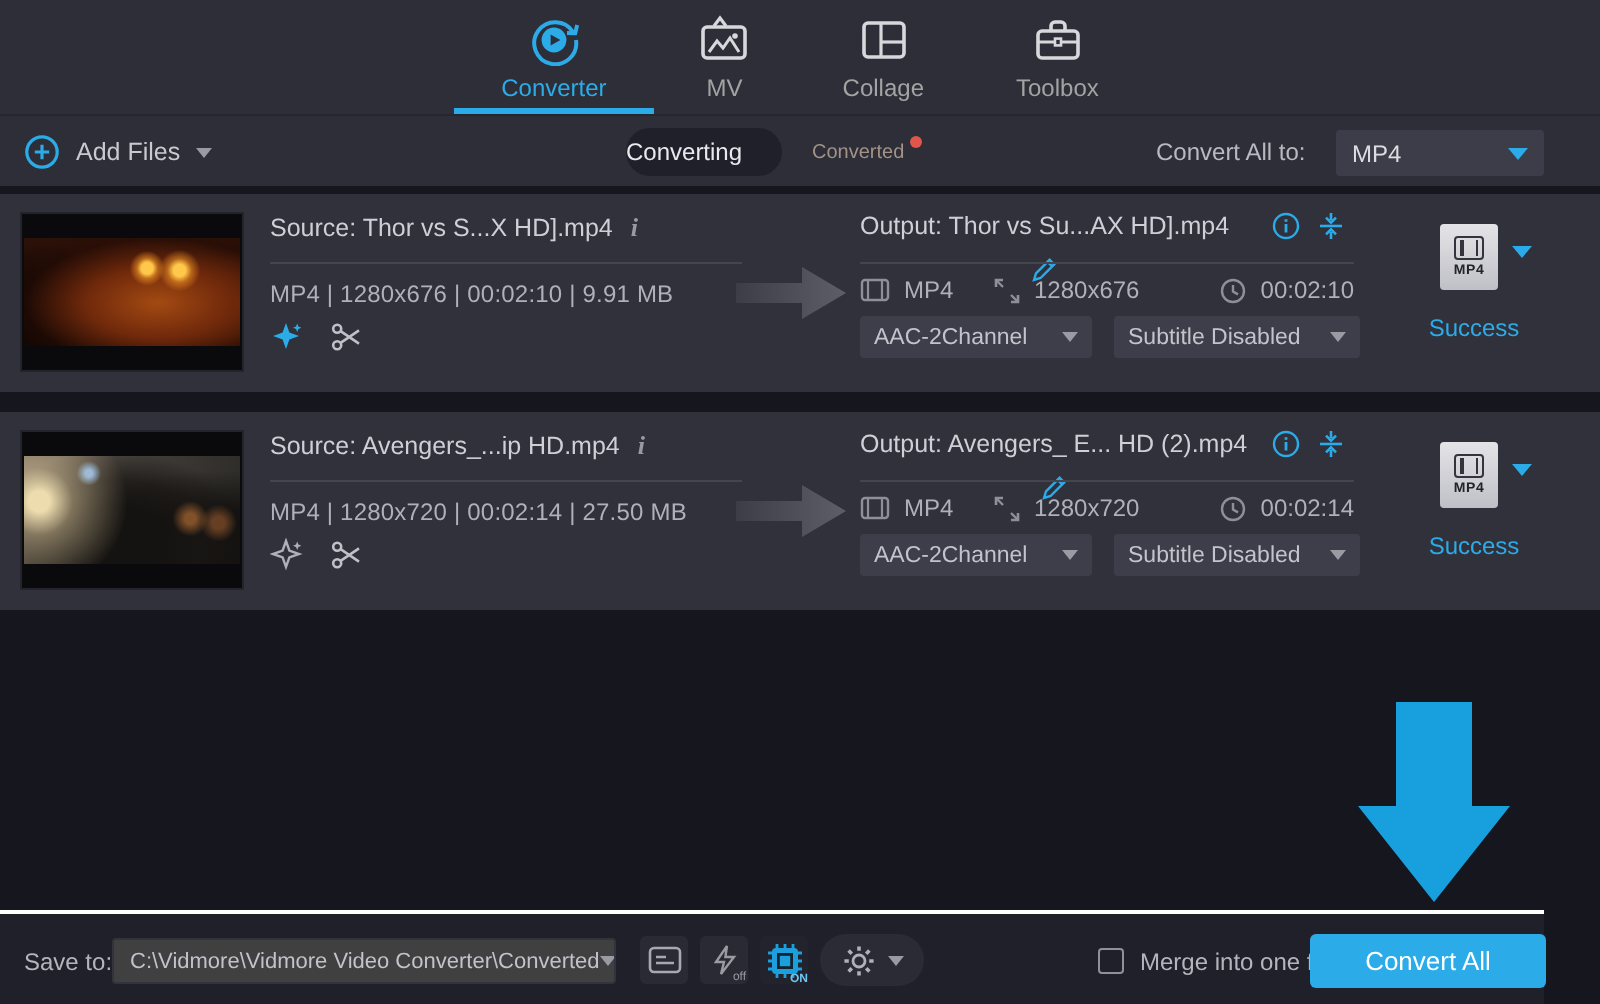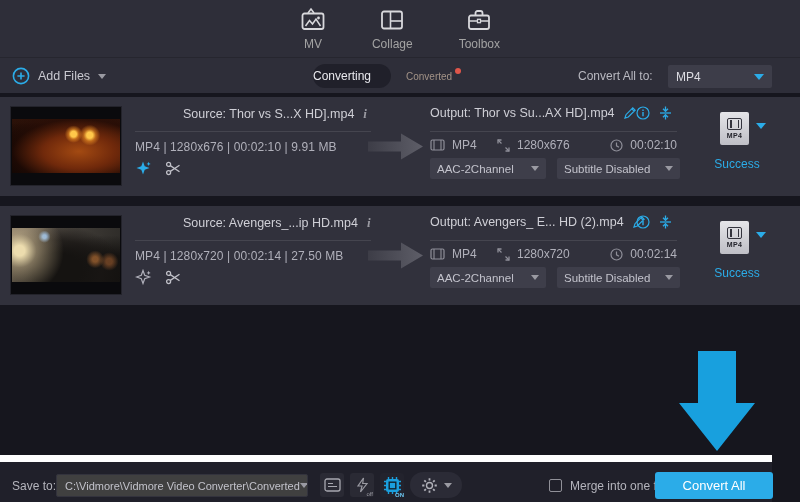--- a/index.html
+++ b/index.html
@@ -43,32 +43,32 @@
       linear-gradient(180deg, #2c1209 0%, #1b0a05 60%, #0d0503 100%); }
   .vid2 { background:
       radial-gradient(circle at 7% 42%, #ecdcae 0 5%, rgba(210,190,150,.55) 16%, transparent 42%),
       radial-gradient(circle at 30% 16%, #86b8f2 0 2%, transparent 7%),
       radial-gradient(circle at 77% 58%, rgba(215,130,60,.55) 0 3%, transparent 10%),
       radial-gradient(circle at 90% 62%, rgba(200,115,55,.45) 0 3%, transparent 9%),
       radial-gradient(ellipse at 42% 78%, #151311 0 28%, rgba(25,22,20,.8) 50%, transparent 75%),
       radial-gradient(ellipse at 88% 88%, #141210 0 30%, transparent 60%),
       linear-gradient(100deg, #6e6356 0%, #534c44 30%, #403c37 55%, #2c2a27 100%); }
 
-  .src-title { position:absolute; left:135px; top:9px; font-size:12.5px; color:#cfcfd6; display:flex; align-items:center; gap:9px;margin-left:48px; }
+  .src-title { position:absolute; left:135px; top:9px; font-size:12.5px; color:#cfcfd6; display:flex; align-items:center; gap:9px; }
   .info-i { font-family:"Liberation Serif", serif; font-style:italic; font-weight:bold; color:#9a9aa2; font-size:13px; cursor:pointer; }
   .src-divider { position:absolute; left:135px; width:236px; top:34px; border-top:1px solid #45454f; }
   .src-meta { position:absolute; left:135px; top:43px; font-size:12px; color:#b0b0ba; letter-spacing:.1px; }
   .src-tools { position:absolute; left:135px; top:63px; display:flex; gap:13px; align-items:center; }
   .tool-btn { width:17px; height:17px; cursor:pointer; }
 
   .flow-arrow { position:absolute; left:368px; top:34px; width:55px; height:31px;
     background:linear-gradient(90deg,#3d3d47,#5e5e68);
     clip-path:polygon(0 34%, 60% 34%, 60% 8%, 100% 50%, 60% 92%, 60% 66%, 0 66%); }
 
-  .out-title { position:absolute; left:430px; top:9px; font-size:12.5px; color:#cfcfd6; display:flex; align-items:center; gap:8px; }
+  .out-title { position:absolute; left:430px; top:9px; font-size:12.5px; color:#cfcfd6; display:flex; align-items:center; gap:8px;flex-direction:column; }
   .out-actions { position:absolute; left:636px; top:9px; display:flex; gap:9px; align-items:center; }
   .out-divider { position:absolute; left:430px; width:247px; top:34px; border-top:1px solid #45454f; }
   .out-meta { position:absolute; left:430px; top:41px; width:247px; height:16px; font-size:12px; color:#b0b0ba; }
   .om-format { position:absolute; left:0; top:0; display:flex; gap:7px; align-items:center; }
   .om-res { position:absolute; left:67px; top:0; display:flex; gap:7px; align-items:center; }
   .om-dur { position:absolute; right:0; top:0; display:flex; gap:7px; align-items:center; }
   .row-select { position:absolute; top:61px; height:21px; background:#3e3e4a; border-radius:2px; display:flex; align-items:center; padding:0 7px; font-size:11.5px; color:#c3c3cc; cursor:pointer; }
   .sel-audio { left:430px; width:116px; }
   .sel-sub { left:557px; width:123px; }
   .row-select .caret-gray { margin-left:auto; border-left-width:4px; border-right-width:4px; }
@@ -80,39 +80,49 @@
   .film-glyph:after { content:""; position:absolute; right:2px; top:1px; bottom:1px; width:1.5px; background:#34343e; }
   .mp4badge .badge-txt { font-size:7px; font-weight:bold; color:#23232b; letter-spacing:.3px; }
   .badge-caret { margin-top:11px; }
   .status { position:absolute; left:713px; top:60px; width:48px; text-align:center; font-size:12px; color:#2bace8; }
 
   
   .big-arrow { position:absolute; left:679px; top:351px; width:76px; height:100px; background:#18a0de;
     clip-path:polygon(25% 0, 75% 0, 75% 52%, 100% 52%, 50% 100%, 0 52%, 25% 52%); }
 
   
-  .footer { position:absolute; left:0; top:455px; width:772px; height:47px; background:#20202a; border-top:7px solid #ffffff; }
+  .footer { position:absolute; left:0; top:455px; width:772px; height:47px; background:#20202a; border-top:2px solid #ffffff; }
   .saveto { position:absolute; left:12px; top:0; height:47px; display:flex; align-items:center; font-size:12px; color:#b4b4bc; }
   .path-input { position:absolute; left:56px; top:12px; width:252px; height:23px; background:#404040; border:1px solid #33333d; border-radius:2px; display:flex; align-items:center; padding:0 8px; font-size:11px; color:#c2c2ca; cursor:text; white-space:nowrap; overflow:hidden; }
   .path-input .caret-gray { margin-left:auto; }
   .ftile { position:absolute; top:11px; width:24px; height:24px; background:#2a2a34; border-radius:3px; display:flex; align-items:center; justify-content:center; cursor:pointer; }
   .t-folder { left:320px; } .t-flash { left:350px; } .t-chip { left:380px; background:#23232d; }
   .tiny-sub { position:absolute; right:1px; bottom:0px; font-size:6px; color:#9a9aa2; }
   .tiny-on { position:absolute; right:0px; bottom:-1px; font-size:6px; color:#6cc6f0; font-weight:bold; }
   .gear-pill { position:absolute; left:410px; top:10px; width:52px; height:26px; background:#2b2b36; border-radius:13px; display:flex; align-items:center; justify-content:center; gap:6px; cursor:pointer; }
   .merge-box { position:absolute; left:549px; top:17px; width:13px; height:13px; border:1.5px solid #909098; border-radius:2px; background:transparent; cursor:pointer; }
   .merge-label { position:absolute; left:570px; top:0; height:47px; display:flex; align-items:center; font-size:12px; color:#b4b4bc; }
   .convert-btn { position:absolute; left:655px; top:10px; width:118px; height:27px; background:#2bace8; border-radius:3px; display:flex; align-items:center; justify-content:center; font-size:13px; color:#ffffff; cursor:pointer; }
 </style>
 </head>
 <body>
 
 <div class="app">
 
   <div class="header">
+    <div class="tab active">
+      <svg class="tab-ic" viewBox="0 0 26 26">
+        <path d="M22.5 9 A10.5 10.5 0 1 0 24 13" fill="none" stroke="#2bace8" stroke-width="2"></path>
+        <path d="M19.5 9.5 L23.6 9.6 L24.6 5.5" fill="none" stroke="#2bace8" stroke-width="2"></path>
+        <circle cx="13" cy="13" r="6.2" fill="#2bace8"></circle>
+        <path d="M11.3 10.3 L16.2 13 L11.3 15.7 Z" fill="#2e2e39"></path>
+      </svg>
+      <span class="tab-label">Converter</span>
+      <span class="underline"></span>
+    </div>
     <div class="tab">
       <svg class="tab-ic" viewBox="0 0 26 26">
         <rect x="2.5" y="6.5" width="21" height="15.5" rx="2" fill="none" stroke="#d8d8dc" stroke-width="1.8"></rect>
         <path d="M8 6 L11 2 L14 6" fill="none" stroke="#d8d8dc" stroke-width="1.6"></path>
         <path d="M5.5 19 l4-5.5 3 3.5 3.5-5 4.5 7" fill="none" stroke="#d8d8dc" stroke-width="1.5"></path>
         <circle cx="18.5" cy="11" r="1.4" fill="#d8d8dc"></circle>
       </svg>
       <span class="tab-label">MV</span>
     </div>
     <div class="tab">

